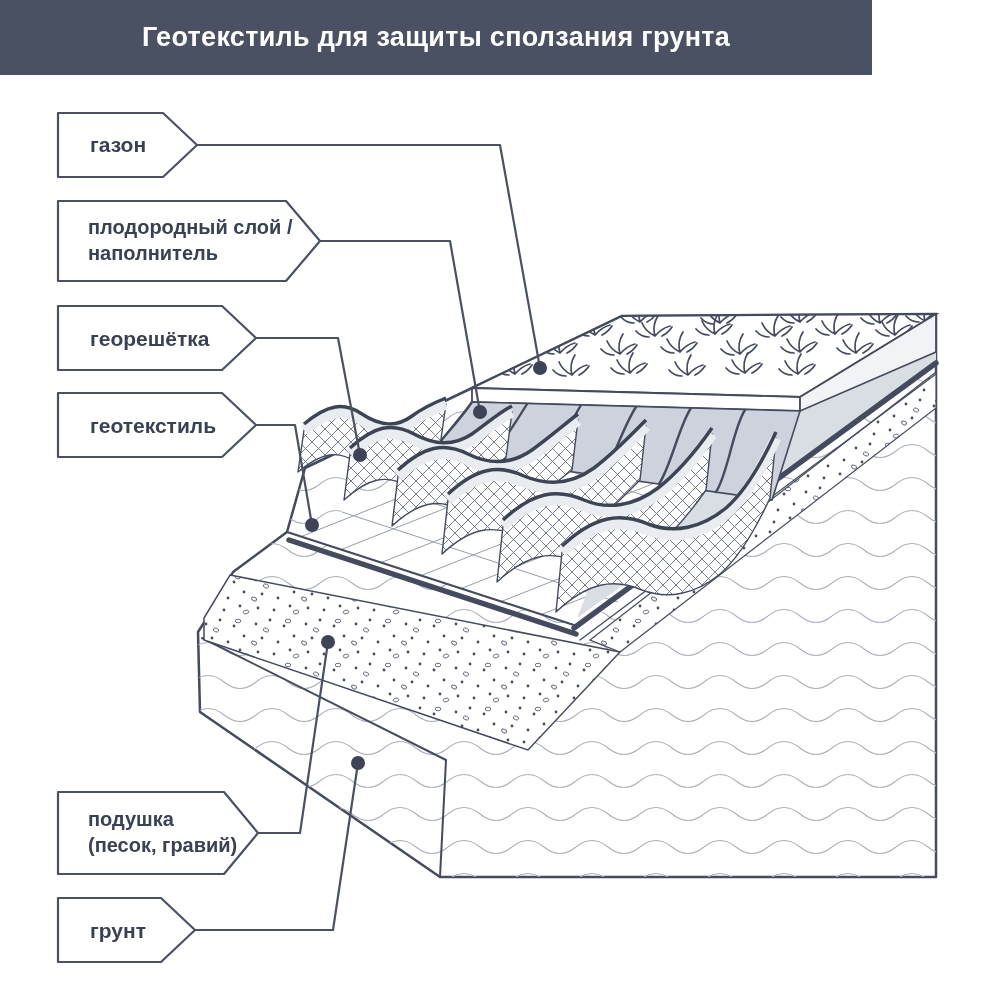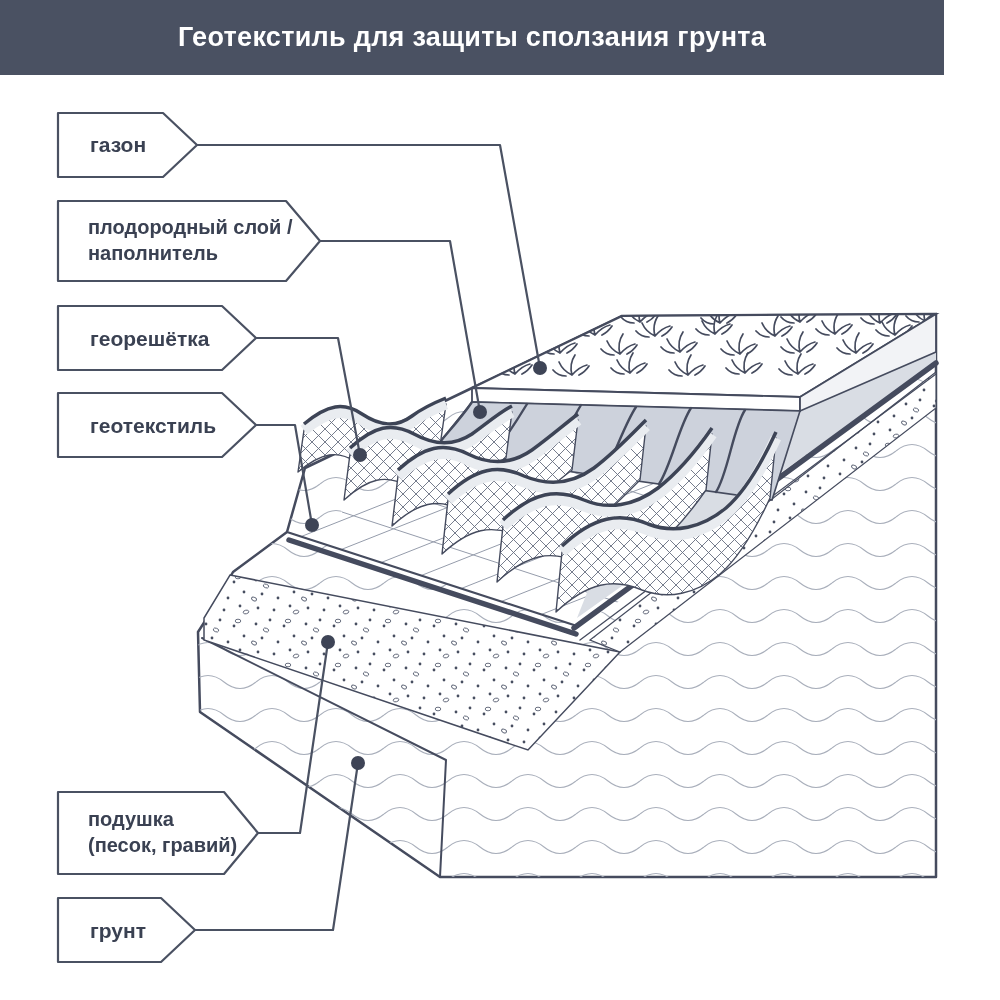--- a/index.html
+++ b/index.html
@@ -1,18 +1,18 @@
 <!DOCTYPE html>
 <html><head>
 <meta charset="utf-8">
 <style>
   html,body{margin:0;padding:0;background:#ffffff;width:1000px;height:1000px;overflow:hidden;
             font-family:"Liberation Sans", sans-serif;}
   .page{position:relative;width:1000px;height:1000px;background:#fff;}
-  .header{position:absolute;top:0;left:0;width:944px;height:75px;background:#4a5162;
+  .header{position:absolute;top:0;left:0;width:872px;height:75px;background:#4a5162;
           display:flex;align-items:center;justify-content:center;}
   .header h1{margin:0;color:#ffffff;font-size:27px;font-weight:bold;letter-spacing:.3px;}
   svg{position:absolute;top:75px;left:0;display:block;}
   svg text{font-family:"Liberation Sans", sans-serif;font-weight:bold;fill:#3a4152;}
   .lbl{font-size:21px}
   .lbl2{font-size:20px}
   .callout-box{fill:#ffffff;stroke:#4a5162;stroke-width:2.2;stroke-linejoin:round;}
   .conn{fill:none;stroke:#4a5162;stroke-width:2.2;stroke-linejoin:round;}
   .dot{fill:#3e4456;stroke:none;}
   .edge{stroke:#454b5e;fill:none;stroke-linejoin:round;stroke-linecap:round;}

